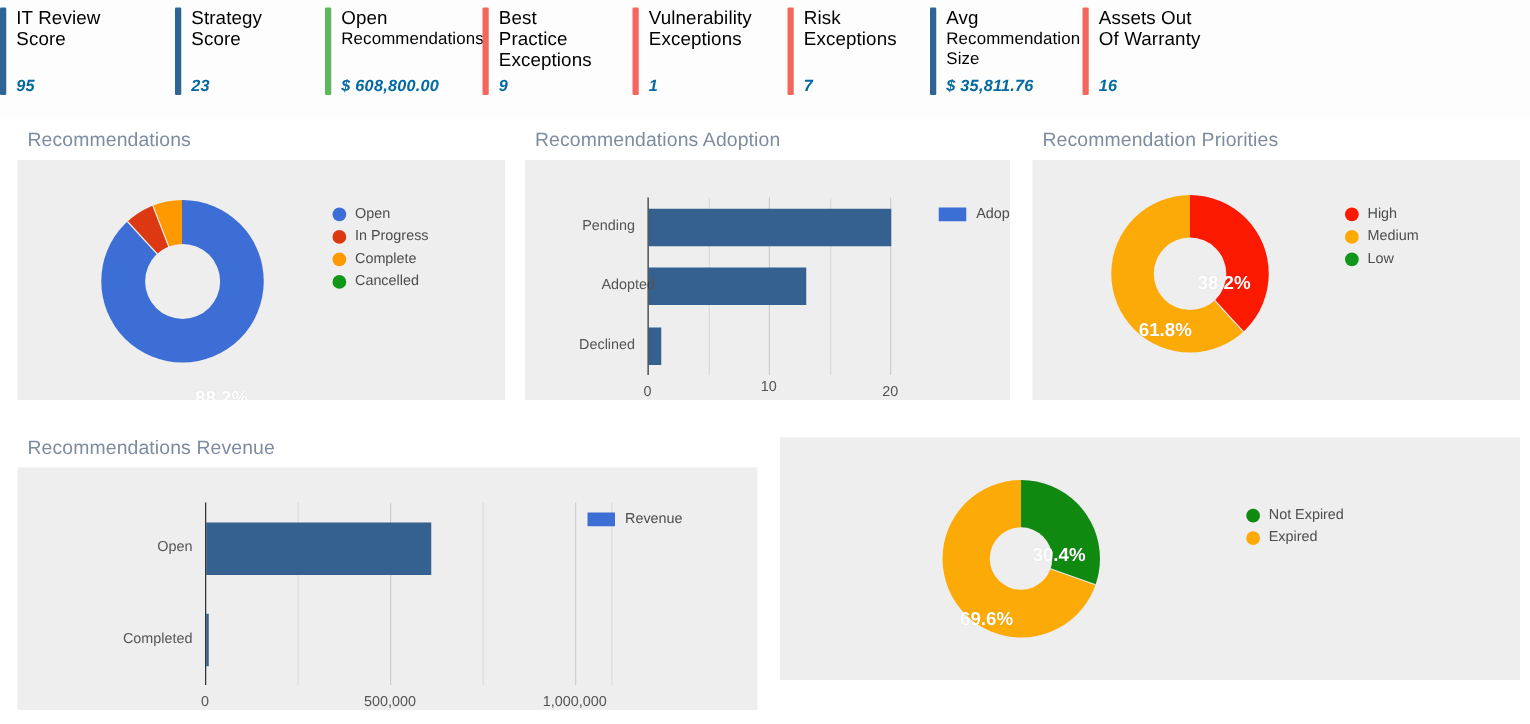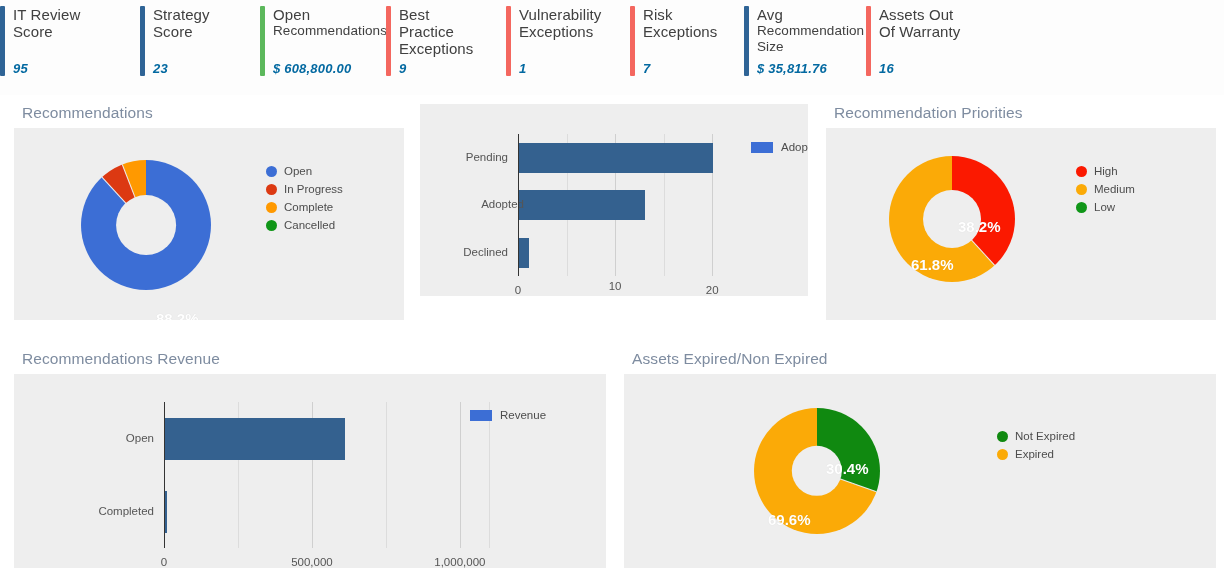--- a/index.html
+++ b/index.html
@@ -18,21 +18,21 @@
     display: flex; align-items: flex-start; background: #fdfdfd;
   }
   .kpi-card {
     position: relative; height: 80px; padding: 6px 10px 0 13px;
     display: flex; flex-direction: column; justify-content: flex-start;
   }
   .kpi-bar {
     position: absolute; left: 0; top: 6px; width: 5px; height: 70px; border-radius: 1px;
   }
   .kpi-label {
-    color: #404040; font-size: 15px; line-height: 17px; font-weight: 400;
+    color: #000000; font-size: 15px; line-height: 17px; font-weight: 400;
     white-space: pre-line; letter-spacing: .1px;
   }
   .kpi-label .sub { font-size: 13.5px; line-height: 16px; display: block; }
   .kpi-value {
     color: #0369a1; font-weight: bold; font-size: 13px; line-height: 22px;
     margin-top: auto; letter-spacing: .2px; white-space: nowrap; font-style: italic;
   }
 
   
   .panel { position: absolute; background: #ffffff; }
@@ -156,20 +156,21 @@
           </div>
           <div class="legend-row">
             <span class="legend-dot" style="background: rgb(16, 150, 24);"></span>
             <span class="legend-text">Cancelled</span>
           </div>
         </div>
     </div>
   </div>
 
   <div class="panel" style="left:420px; top:104px; width:388px; height:216px;">
+    <div class="panel-title">Recommendations Adoption</div>
     <div class="panel-body" style="height:192px;">
       <div class="plot" id="plot-adoption" style="left:0; top:0; width:388px; height:192px;">
           <div class="gridline" style="left: 195.083px; top: 30px; height: 142px;"></div>
           <div class="gridline" style="left: 292.167px; top: 30px; height: 142px;"></div>
           <div class="gridline" style="left: 146.542px; top: 30px; height: 142px; background: rgb(220, 220, 220);"></div>
           <div class="gridline" style="left: 243.625px; top: 30px; height: 142px; background: rgb(220, 220, 220);"></div>
           <div class="bar" style="left: 99px; top: 39px; width: 194.167px; height: 30px; background: rgb(52, 97, 143);"></div>
           <div class="cat-label" style="left: 0px; width: 88px; top: 47px;">Pending</div>
           <div class="bar" style="left: 99px; top: 86.3px; width: 126.208px; height: 30px; background: rgb(52, 97, 143);"></div>
           <div class="cat-label" style="left: 0px; width: 104px; top: 94.3px;">Adopted</div>
@@ -237,21 +238,20 @@
       <div class="legend" id="legend-revenue" style="left:456px; top:32px;">
           <div class="legend-row">
             <span class="legend-sq" style="background: rgb(60, 110, 213);"></span>
             <span class="legend-text">Revenue</span>
           </div>
         </div>
     </div>
   </div>
 
   <div class="panel" style="left:624px; top:350px; width:592px; height:218px;">
-    <div class="panel-title">Assets Expired/Non Expired</div>
     <div class="panel-body" style="height:194px;">
       <div class="donut-wrap" id="donut-assets" style="left:130px; top:34px; width:126px; height:126px;">
           <div class="donut" style="left: 0px; top: 0px; width: 126px; height: 126px; background: conic-gradient(rgb(16, 137, 16) 0%, rgb(16, 137, 16) 30.4%, rgb(251, 170, 7) 30.4%, rgb(251, 170, 7) 100%);"></div>
           <div style="position: absolute; left: 50%; top: 0px; width: 1.4px; height: 50%; background: rgb(238, 238, 238); transform-origin: 50% 100%; transform: translateX(-50%) rotate(109.44deg);"></div>
           <div class="donut-hole" style="width: 50.4px; height: 50.4px;"></div>
           <div class="slice-label" style="left: 72px; top: 52px;">30.4%</div>
           <div class="slice-label" style="left: 14px; top: 103px;">69.6%</div>
         </div>
       <div class="legend" id="legend-assets" style="left:373px; top:53px;">
           <div class="legend-row">

